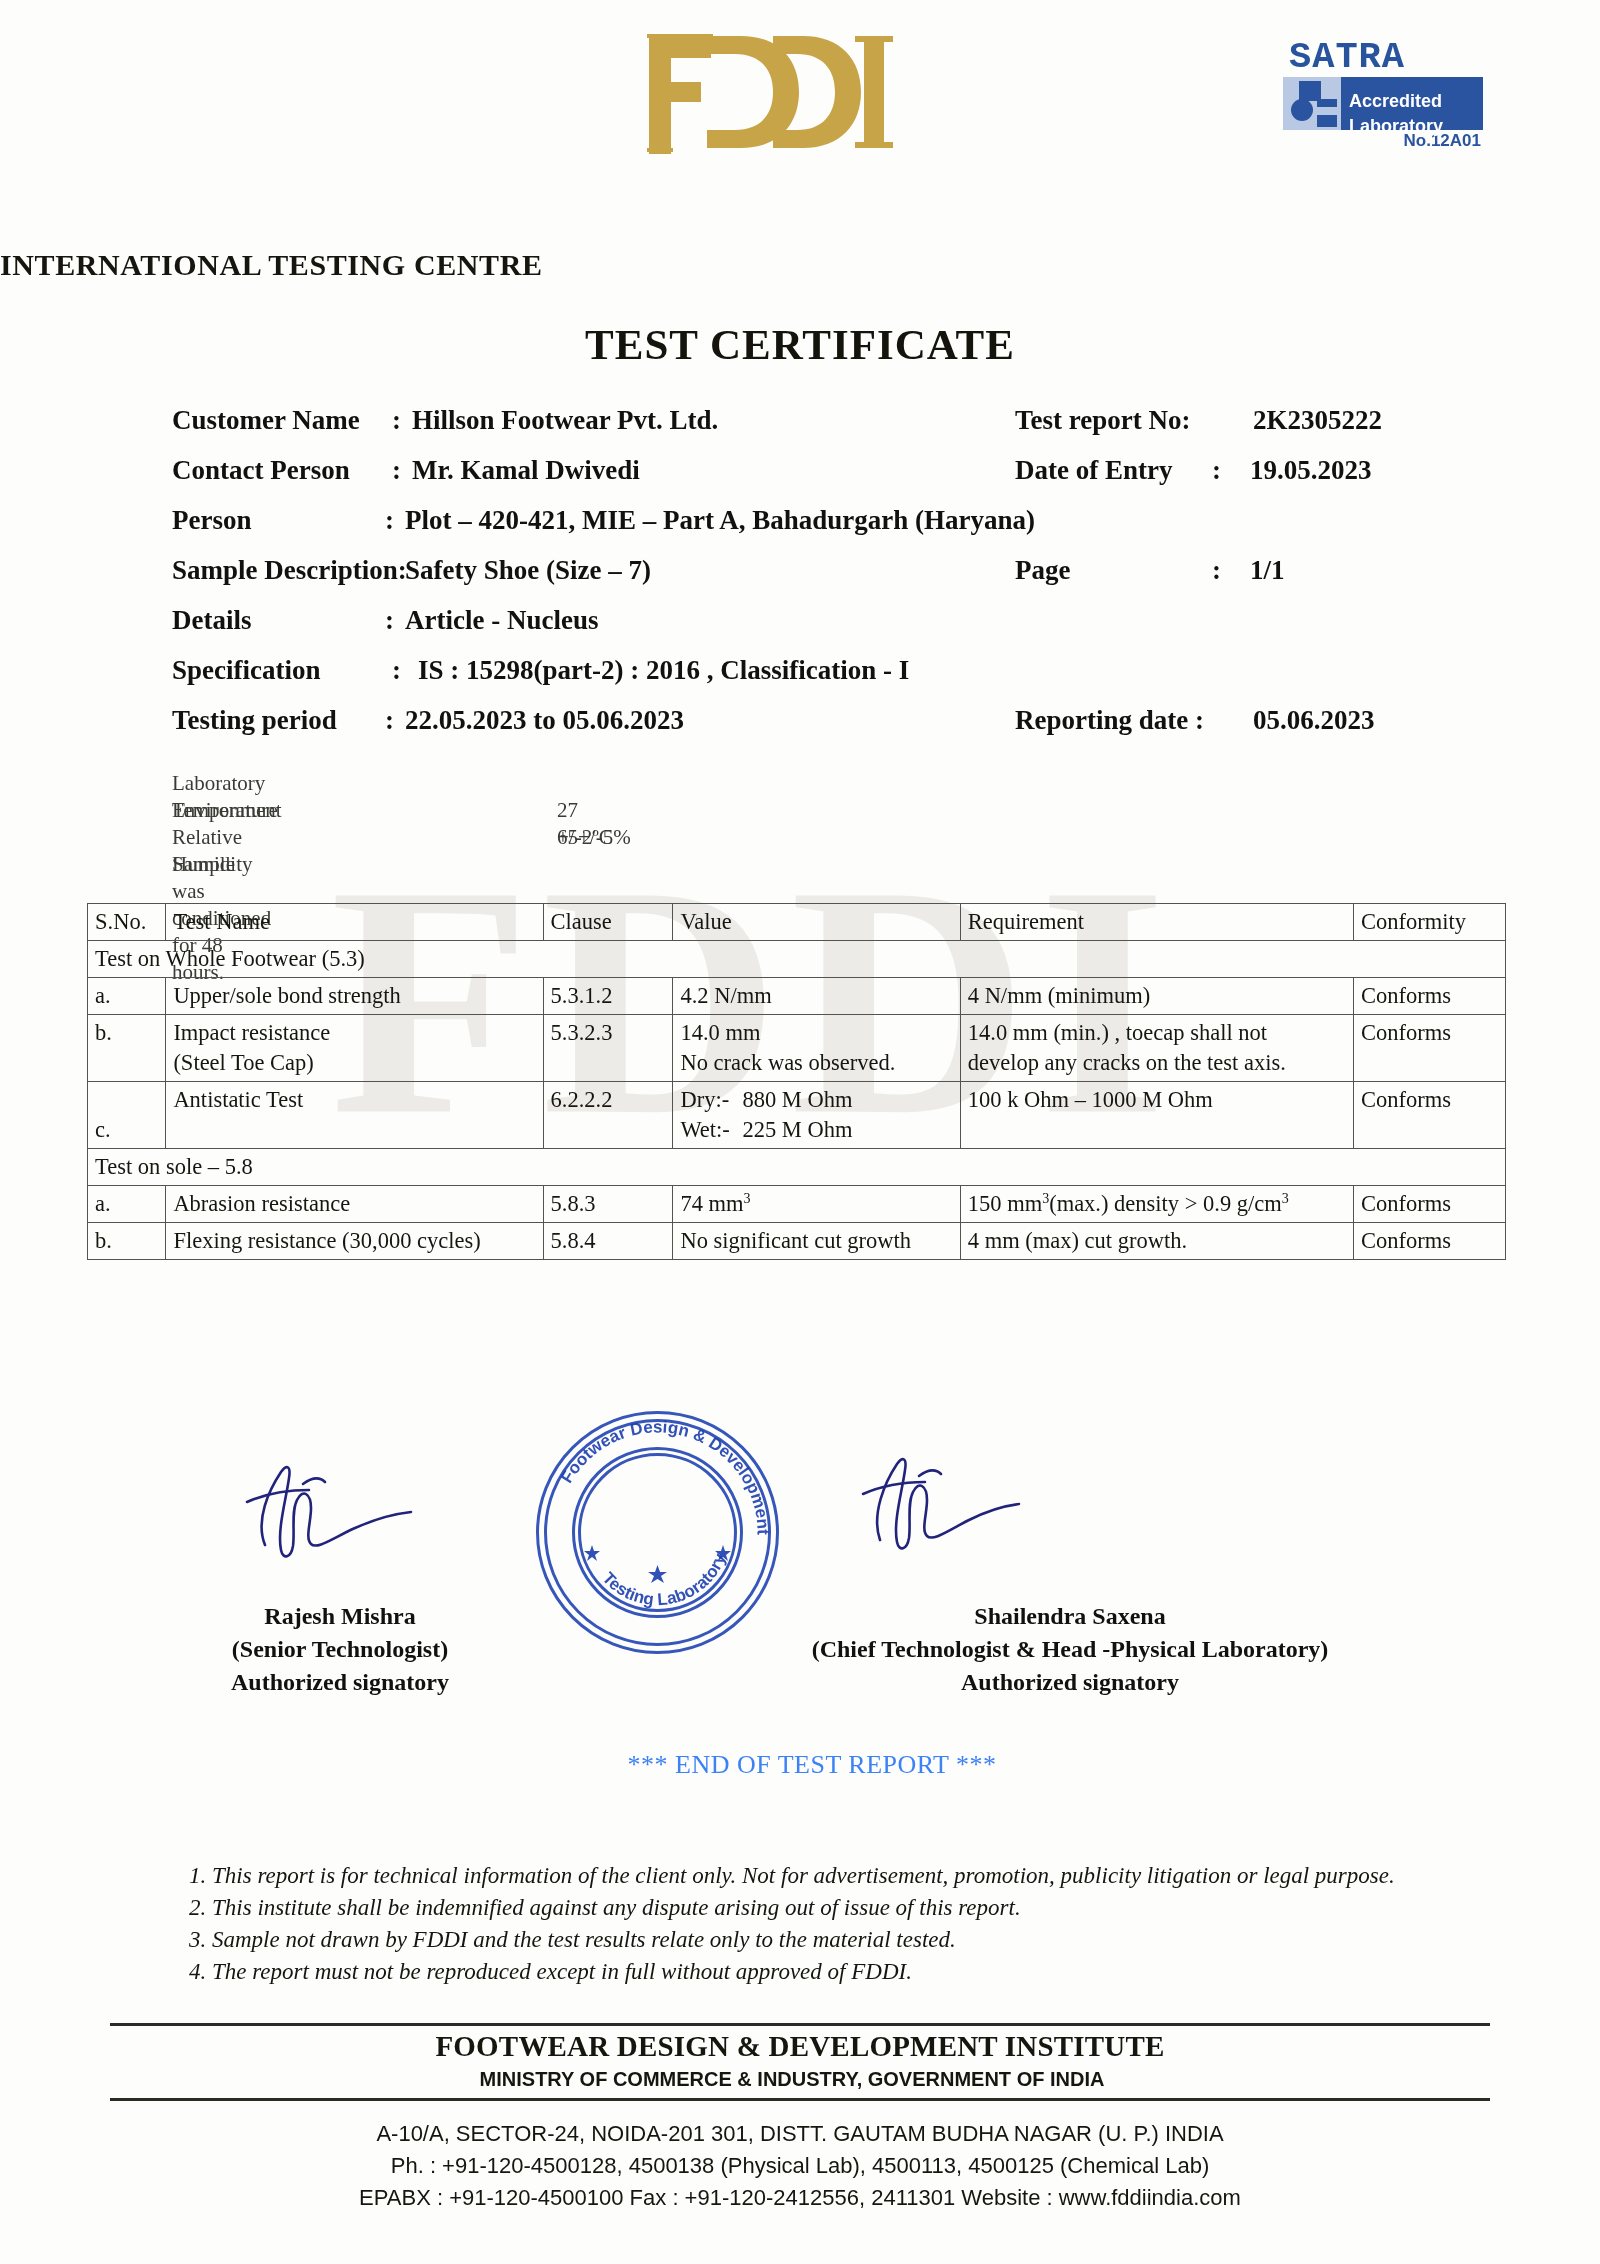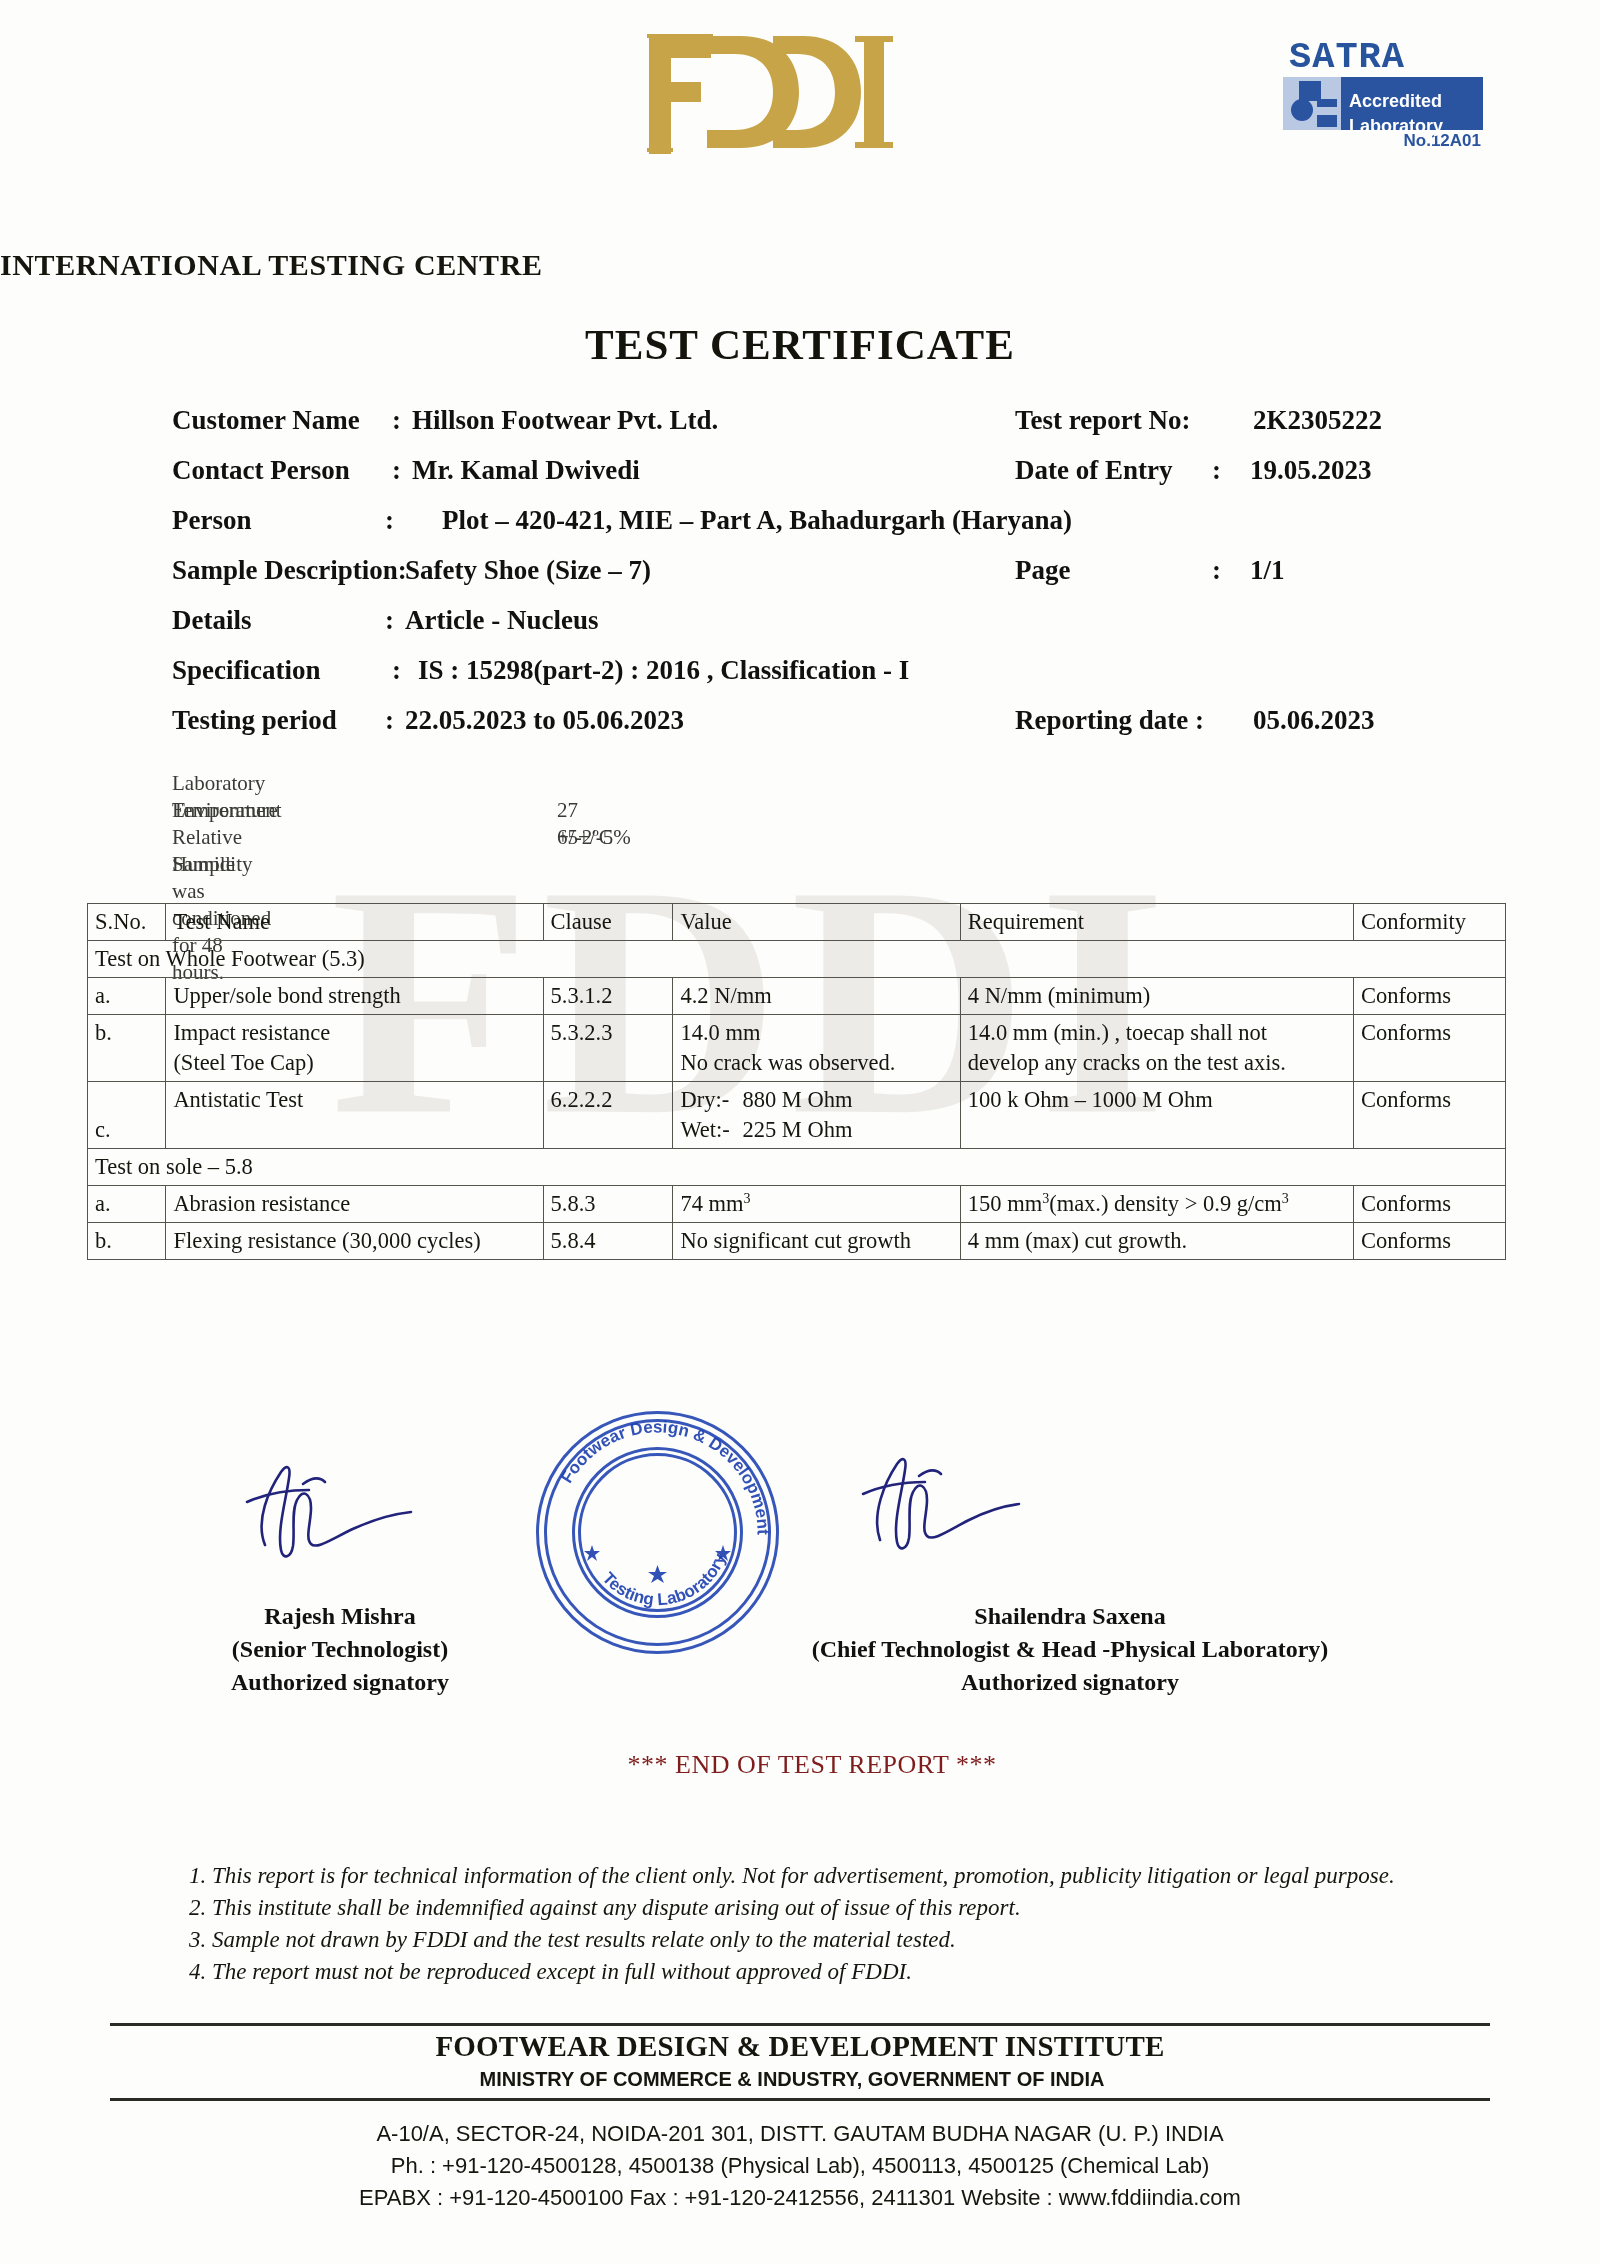--- a/index.html
+++ b/index.html
@@ -274,21 +274,21 @@
     height: 255px;
     z-index: 4;
   }
   .end-report {
     position: absolute;
     left: 0; right: 0;
     top: 1750px;
     text-align: center;
     font-family: "Liberation Serif", serif;
     font-size: 26px;
-    color: #7f1d1d;
+    color: #3b82f6;
     letter-spacing: 0.5px;
     padding-left: 24px;
     z-index: 3;
   }
 
   
   .notes {
     position: absolute;
     left: 178px;
     top: 1860px;
@@ -404,21 +404,21 @@
     <div class="fld L0" style="top:0px;">Customer Name</div>
     <div class="fld LC" style="top:0px;">:</div>
     <div class="fld LV" style="top:0px;">Hillson Footwear Pvt. Ltd.</div>
 
     <div class="fld L0" style="top:50px;">Contact Person</div>
     <div class="fld LC" style="top:50px;">:</div>
     <div class="fld LV" style="top:50px;">Mr. Kamal Dwivedi</div>
 
     <div class="fld L0" style="top:100px;">Person</div>
     <div class="fld" style="left:385px; top:100px;">:</div>
-    <div class="fld" style="left:405px; top:100px;margin-left:37px;">Plot – 420-421, MIE – Part A, Bahadurgarh (Haryana)</div>
+    <div class="fld" style="left:405px; top:100px;">Plot – 420-421, MIE – Part A, Bahadurgarh (Haryana)</div>
 
     <div class="fld L0" style="top:150px;">Sample Description:</div>
     <div class="fld" style="left:405px; top:150px;">Safety Shoe  (Size – 7)</div>
 
     <div class="fld L0" style="top:200px;">Details</div>
     <div class="fld" style="left:385px; top:200px;">:</div>
     <div class="fld" style="left:405px; top:200px;">Article  - Nucleus</div>
 
     <div class="fld L0" style="top:250px;">Specification</div>
     <div class="fld LC" style="top:250px;">:</div>

